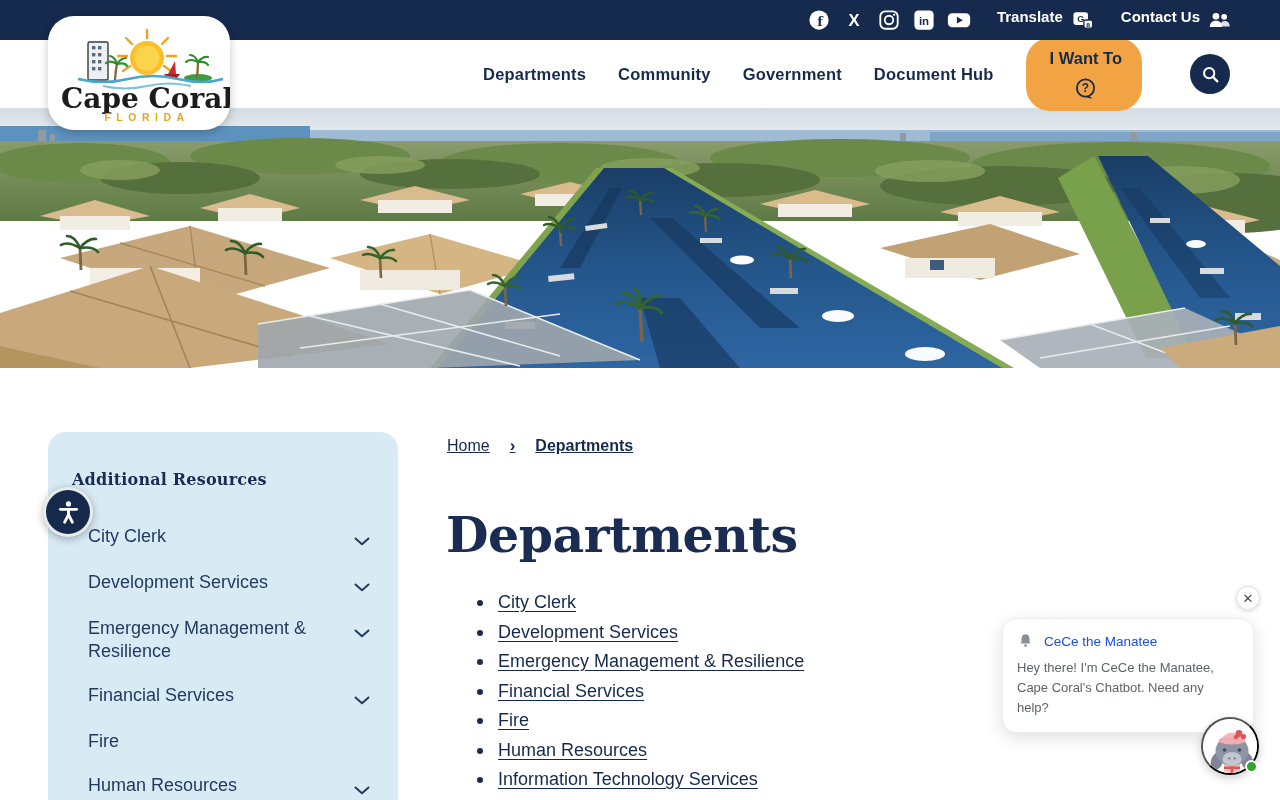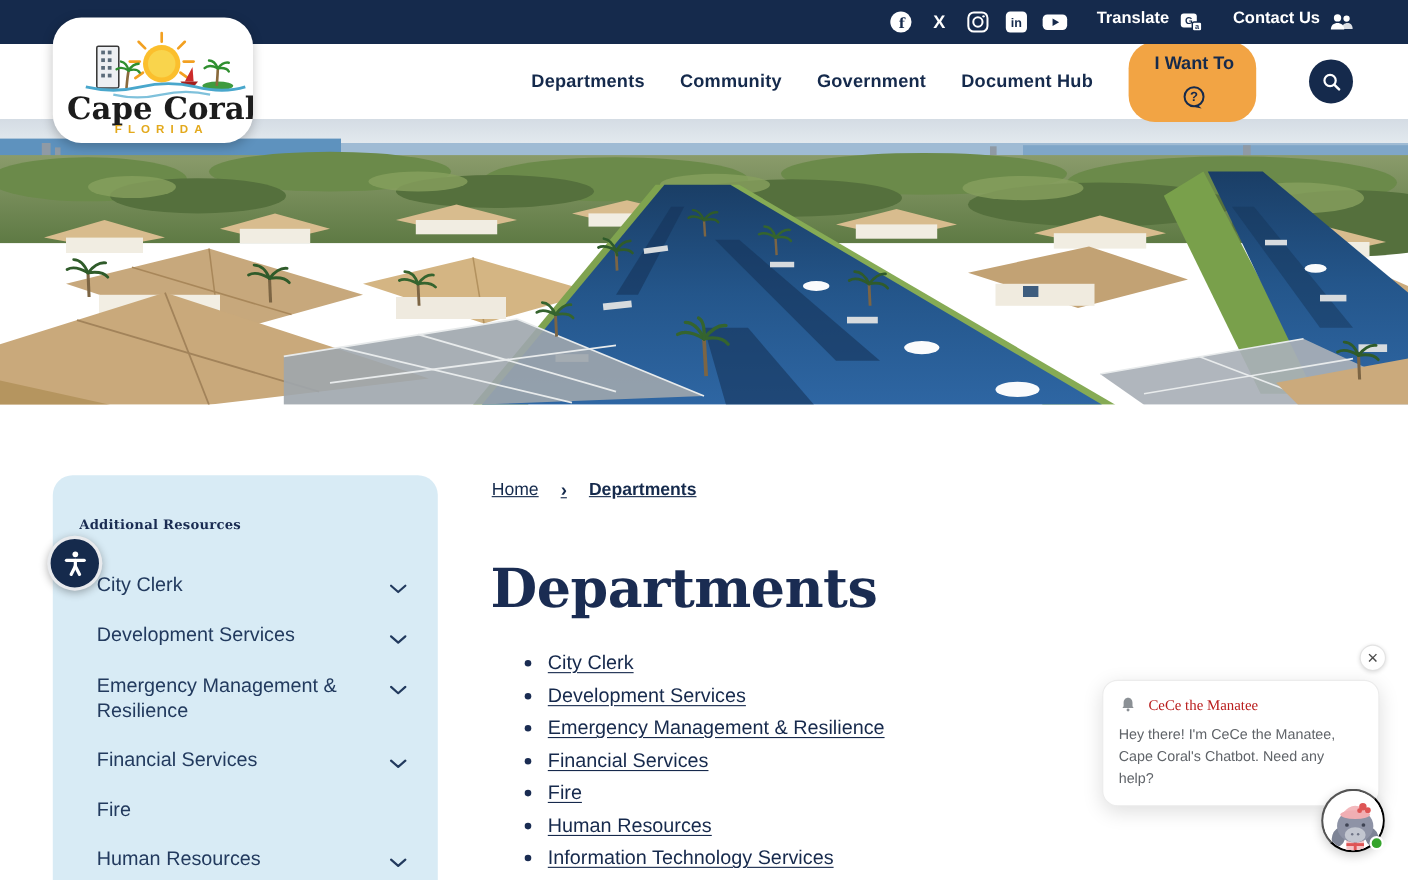--- a/index.html
+++ b/index.html
@@ -44,40 +44,40 @@
                 font-size:49px; font-weight:700; color:#1A2C52; letter-spacing:-.5px; }
 
   .dept-list { position:absolute; left:477px; top:593px; list-style:none; }
   .dept-list li { position:relative; padding-left:21px; margin-bottom:10.5px; font-size:18px; line-height:19px; }
   .dept-list li::before { content:""; position:absolute; left:0; top:7px; width:6px; height:6px; border-radius:50%; background:#1A2C52; }
   .dept-list a { color:#16294C; text-decoration:underline; text-underline-offset:3px; cursor:pointer; }
 
   
   .sidebar { position:absolute; left:48px; top:432px; width:350px; height:400px; background:#D8EBF5;
              border-radius:18px; padding:38px 28px 0 24px; }
-  .sidebar h2 { font-family:"DejaVu Serif", serif; font-size:12px; font-weight:700; color:#1A2C52; margin-bottom:26px; letter-spacing:.2px; }
+  .sidebar h2 { font-family:"DejaVu Serif", serif; font-size:16px; font-weight:700; color:#1A2C52; margin-bottom:26px; letter-spacing:.2px; }
   .side-item { display:flex; align-items:flex-start; justify-content:space-between; gap:10px;
                padding:10px 0 11px 16px; cursor:pointer; }
   .side-item .lbl { font-size:18px; line-height:23px; color:#223A5E; }
   .side-item .chev { flex:0 0 auto; margin-top:7px; }
 
   
   .a11y-btn { position:absolute; left:43px; top:487px; width:50px; height:50px; border-radius:50%;
               background:#152A4C; border:3px solid rgba(255,255,255,.9); box-shadow:0 2px 8px rgba(0,0,0,.3);
               display:flex; align-items:center; justify-content:center; cursor:pointer; z-index:8; }
 
   
   .chat-close { position:absolute; left:1236px; top:586px; width:24px; height:24px; border-radius:50%;
                 background:#fff; border:1px solid #e3e3e3; box-shadow:0 1px 4px rgba(0,0,0,.15);
                 display:flex; align-items:center; justify-content:center; font-size:13px; color:#4a4a4a;
                 cursor:pointer; z-index:9; }
   .chat-card { position:absolute; left:1002px; top:618px; width:252px; background:#fff; border:1px solid #ececec;
                border-radius:14px; box-shadow:0 5px 18px rgba(0,0,0,.13); padding:13px 16px 14px 14px; z-index:9; cursor:pointer; }
   .chat-head { display:flex; align-items:center; gap:10px; margin-bottom:8px; }
-  .chat-title { font-size:13.5px; color:#b91c1c;font-family:Liberation Serif, serif; }
+  .chat-title { font-size:13.5px; color:#1d4ed8; }
   .chat-msg { font-size:13px; line-height:20px; color:#5f6368; }
   .chat-avatar { position:absolute; left:1201px; top:717px; width:58px; height:58px; border-radius:50%;
                  background:#fff; box-shadow:0 3px 10px rgba(0,0,0,.2); overflow:hidden; cursor:pointer; z-index:9; }
   .chat-status { position:absolute; left:1245px; top:760px; width:13px; height:13px; border-radius:50%;
                  background:#35A42C; border:2px solid #fff; z-index:10; }
 </style>
 </head>
 <body>
 
 <div class="page">

